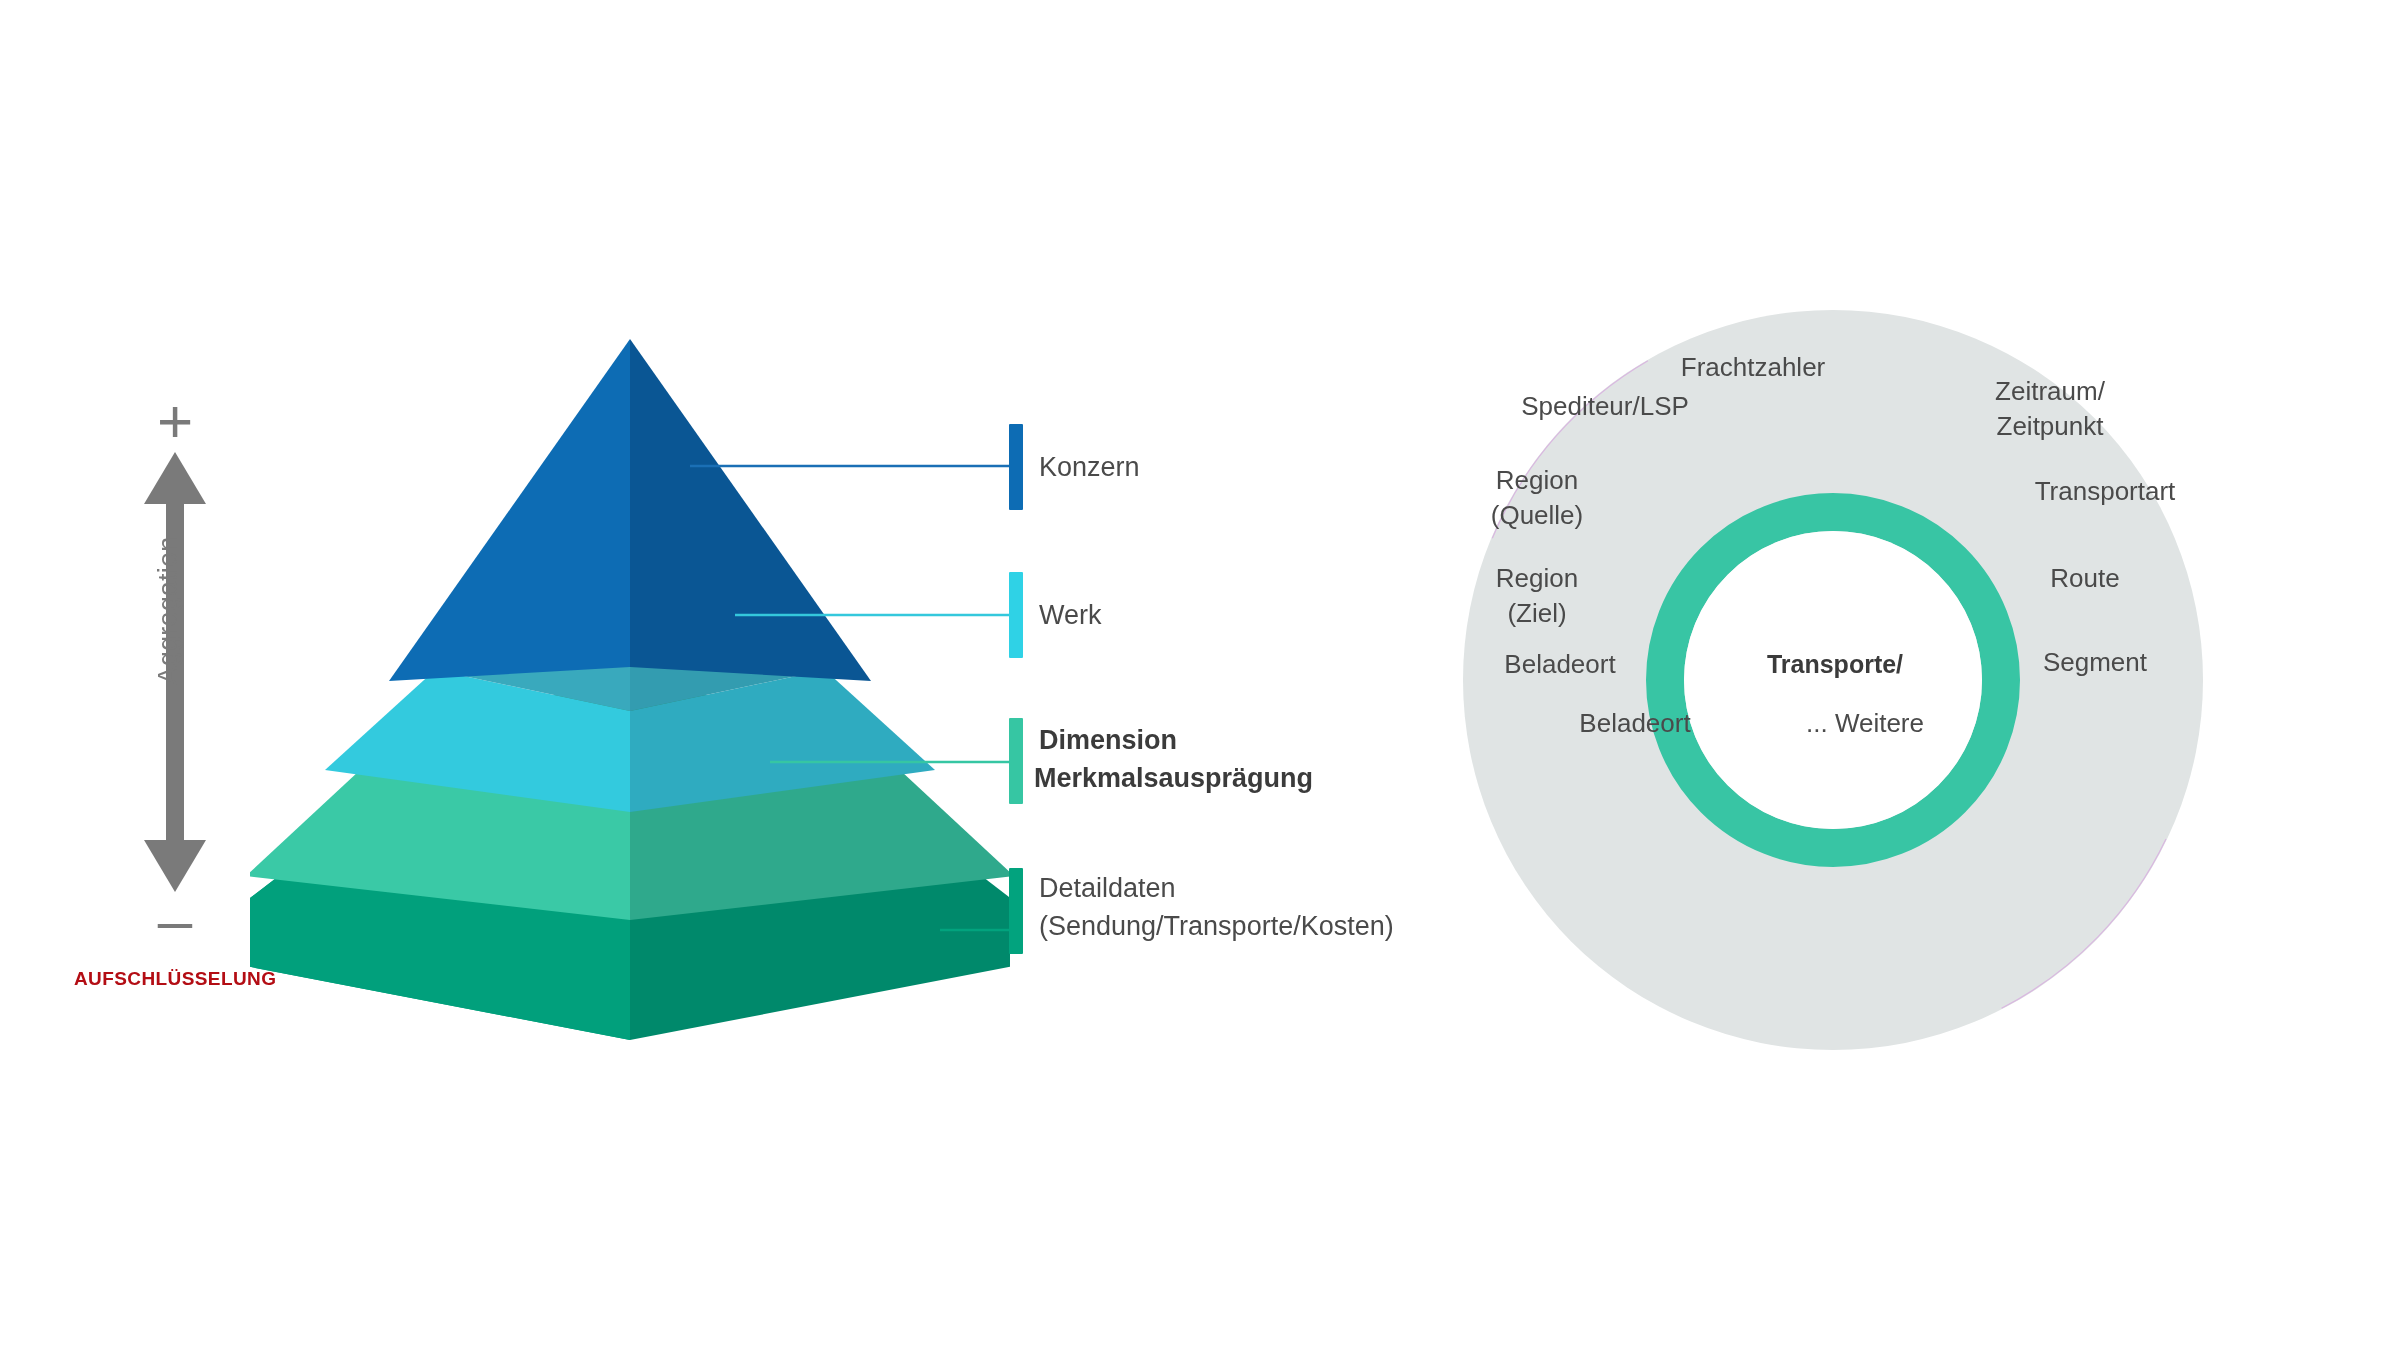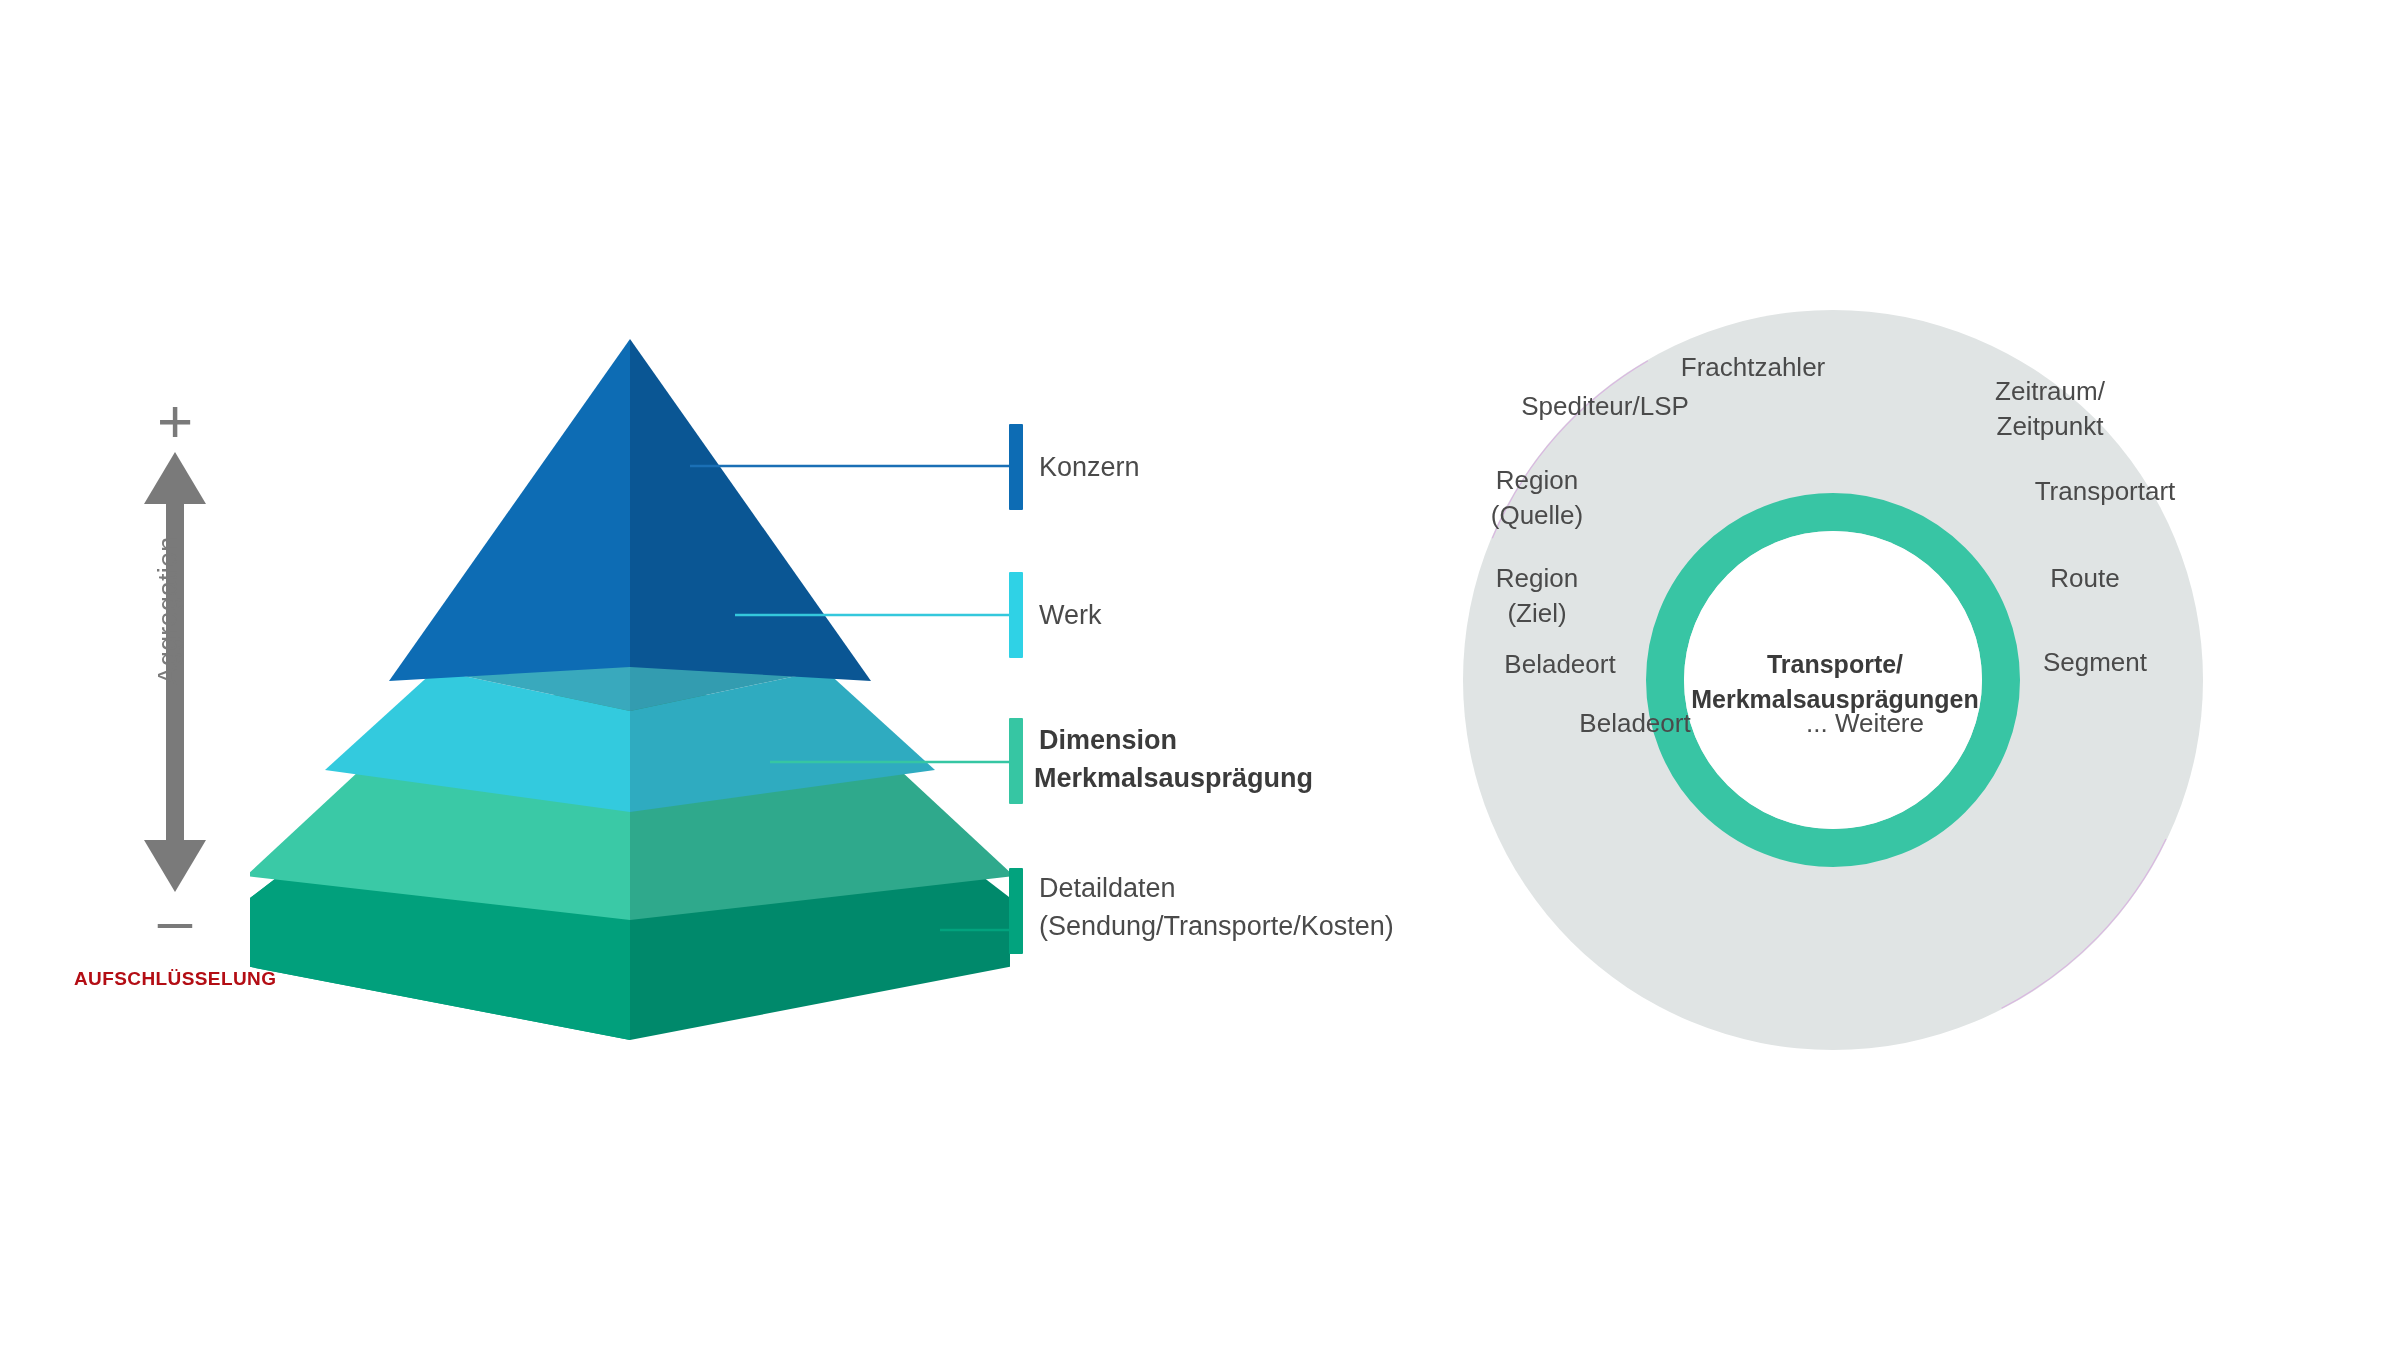--- a/index.html
+++ b/index.html
@@ -212,21 +212,20 @@
   <div class="donut-wrap">
     <svg width="760" height="760" viewBox="0 0 760 760" xmlns="http://www.w3.org/2000/svg">
       <circle cx="378" cy="378" r="370" fill="#e0e4e4"></circle>
       <circle cx="378" cy="378" r="369" fill="none" stroke="#d9b7e0" stroke-width="1.2" stroke-dasharray="240 900" stroke-dashoffset="-100" transform="rotate(10 378 378)"></circle>
       <circle cx="378" cy="378" r="168" fill="none" stroke="#38c5a4" stroke-width="38"></circle>
       <circle cx="378" cy="378" r="149" fill="#ffffff"></circle>
     </svg>
 
     <div class="ring-center-text" style="top:345px;">
       <div>Transporte/</div>
-      <div>Merkmalsausprägungen</div>
     </div>
 
     
     <div class="ring-label" style="left:168px; top:48px; width:260px;">
       <div>Frachtzahler</div>
     </div>
 
     
     <div class="ring-label" style="left:20px; top:87px; width:260px;">
       <div>Spediteur/LSP</div>

